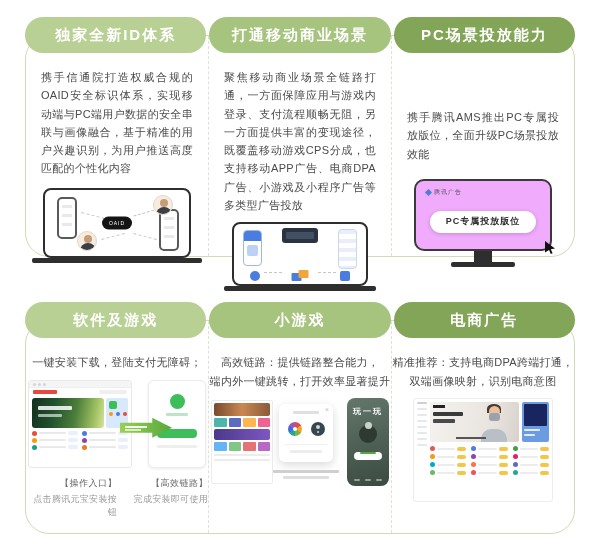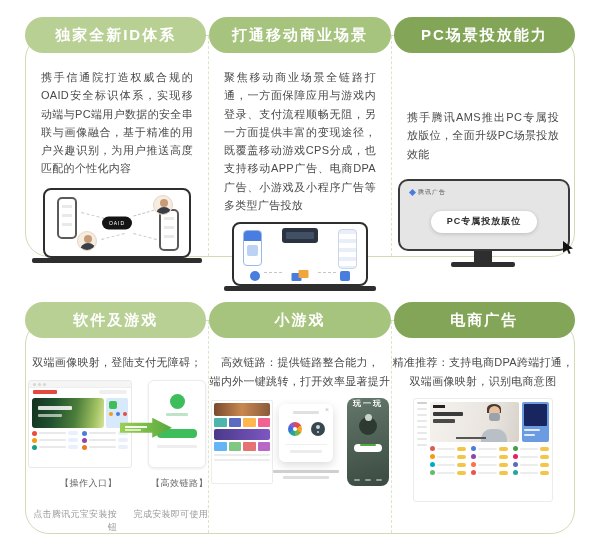--- a/index.html
+++ b/index.html
@@ -64,21 +64,21 @@
          background:repeating-linear-gradient(180deg,#e8effb 0 4px,#fff 4px 9px); }
   .coin2 { position:absolute; left:16px; bottom:3px; width:10px; height:10px; border-radius:50%; background:#4a7de0; }
   .folders2 { position:absolute; left:50%; transform:translateX(-50%); bottom:3px; width:17px; height:11px; }
   .folders2::before { content:""; position:absolute; left:0; bottom:0; width:10px; height:8px; background:#4a7de0; border-radius:1px; }
   .folders2::after { content:""; position:absolute; right:0; top:0; width:10px; height:8px; background:#f0a63a; border-radius:1px; }
   .bag2 { position:absolute; right:16px; bottom:3px; width:10px; height:10px; background:#4a7de0; border-radius:2px; }
   .h1l { left:30px; top:48px; width:18px; } .h2l { right:30px; top:48px; width:18px; }
 
   
   .il3 { width:170px; margin:16px auto 0; }
-  .screen3 { position:relative; width:172px; height:72px; margin:0 auto; background:#e5e5e5;
+  .screen3 { position:relative; width:138px; height:72px; margin:0 auto; background:#f0abfc;
              border:2px solid #3a3a3a; border-radius:10px; }
   .logo3 { position:absolute; left:10px; top:7px; display:flex; align-items:center; gap:3px; }
   .diam3 { width:5px; height:5px; background:#4a7de0; transform:rotate(45deg); }
   .logo3-t { font-size:6px; color:#555; letter-spacing:1px; }
   .btn3 { position:absolute; left:50%; top:30px; transform:translateX(-50%); width:106px; height:22px;
           background:#fff; border-radius:11px; box-shadow:0 1px 4px rgba(0,0,0,.18);
           display:flex; align-items:center; justify-content:center;
           font-size:9px; font-weight:bold; color:#2f2f2f; letter-spacing:1px; }
   .cursor3 { position:absolute; right:-6px; bottom:-5px; }
   .stand3 { width:18px; height:11px; background:#2e2e2e; margin:0 auto; }
@@ -117,21 +117,21 @@
   .arrow4::after { content:""; position:absolute; left:5px; top:11px; width:16px; height:2px; background:rgba(255,255,255,.7); }
   .phone4 { position:absolute; right:0; top:0; width:58px; height:88px; background:#fff;
        border:1px solid #ececec; border-radius:6px; box-shadow:0 1px 3px rgba(0,0,0,.08); text-align:center; }
   .plogo4 { width:15px; height:15px; background:#3ebd5b; border-radius:50%; margin:13px auto 0; }
   .pname4 { width:22px; height:3px; background:#bfe3c8; border-radius:1px; margin:4px auto 0; }
   .pbtn4 { width:40px; height:9px; background:#3ebd5b; border-radius:4px; margin:13px auto 0; }
   .pbar4 { width:40px; height:3px; background:#eee; border-radius:1px; margin:7px auto 0; }
   .caps { display:flex; margin-top:7px; }
   .cap { flex:1; text-align:right; }
   .cap-t { font-size:9px; color:#666; letter-spacing:0.5px; }
-  .cap-d { font-size:9px; color:#999; margin-top:18px; letter-spacing:0.3px; }
+  .cap-d { font-size:9px; color:#999; margin-top:3px; letter-spacing:0.3px; }
 
   
   .il5 { position:relative; width:178px; height:96px; margin:8px auto 0; }
   .shot5 { position:absolute; left:0; top:2px; width:62px; height:84px; background:#fff;
            border:1px solid #ececec; border-radius:2px; padding:2px; }
   .s5top { height:13px; border-radius:2px; background:linear-gradient(90deg,#7a4a2e,#c98850,#8a5a3a); }
   .s5row { display:grid; grid-template-columns:repeat(4,1fr); gap:2px; margin-top:2px; }
   .s5row i { height:9px; border-radius:1px; display:block; }
   .s5row.r1 i:nth-child(1){background:#4db6ac;} .s5row.r1 i:nth-child(2){background:#5c6bc0;}
   .s5row.r1 i:nth-child(3){background:#ffb74d;} .s5row.r1 i:nth-child(4){background:#f06292;}
@@ -149,21 +149,21 @@
   .pinwheel::after { content:""; position:absolute; left:5px; top:5px; width:4px; height:4px; background:#fff; border-radius:50%; }
   .darkc { width:14px; height:14px; border-radius:50%; background:#37474f; position:relative; }
   .darkc::after { content:""; position:absolute; left:5px; top:3px; width:4px; height:4px; background:#cfd8dc; border-radius:50%;
        box-shadow:0 5px 0 -1px #cfd8dc; }
   .m5div { width:42px; height:1px; background:#f0f0f0; margin:8px auto 0; }
   .m5bar { width:32px; height:3px; background:#ececec; border-radius:1px; margin:5px auto 0; }
   .m5cap1 { position:absolute; left:62px; top:72px; width:66px; height:3px; background:#cfcfcf; border-radius:1px; }
   .m5cap2 { position:absolute; left:72px; top:78px; width:46px; height:3px; background:#dedede; border-radius:1px; }
   .phone5 { position:absolute; right:0; top:0; width:42px; height:88px; border-radius:8px; text-align:center;
             background:linear-gradient(165deg,#64776b,#3a4a40); }
-  .p5title { color:#fff; font-size:8px; font-weight:bold; letter-spacing:2px; }
+  .p5title { margin-top:8px; color:#fff; font-size:8px; font-weight:bold; letter-spacing:2px; }
   .p5fig { width:18px; height:18px; border-radius:50%; background:#2c3a31; margin:8px auto 0; position:relative; }
   .p5fig::after { content:""; position:absolute; left:6px; top:-3px; width:7px; height:7px; border-radius:50%; background:#c9d4c9; }
   .p5btn { width:28px; height:8px; background:#fff; border-radius:4px; margin:9px auto 0; }
   .p5btn::after { content:""; display:block; width:16px; height:2px; background:#57a83f; border-radius:1px; margin:3px auto 0; }
   .p5nav { position:absolute; bottom:5px; left:0; right:0; display:flex; justify-content:center; gap:5px; }
   .p5nav i { width:6px; height:2px; background:rgba(255,255,255,.45); display:block; border-radius:1px; }
 
   
   .il6 { width:140px; margin:8px auto 0; }
   .shot6 { width:140px; height:104px; background:#fff; border:1px solid #ececec; border-radius:3px;
@@ -275,21 +275,21 @@
   <section>
     <div class="pills">
       <div class="pill" style="background: rgb(185, 208, 149);">软件及游戏</div>
       <div class="pill" style="background: rgb(166, 196, 126);">小游戏</div>
       <div class="pill" style="background: rgb(131, 165, 87);">电商广告</div>
     </div>
 
     <div class="panel panel-bottom">
 
       <div class="col">
-        <p class="bline">双端画像映射，登陆支付无障碍；</p>
+        <p class="bline">一键安装下载，登陆支付无障碍；</p>
         <div class="il4">
           <div class="shot4">
             <div class="bbar4"></div>
             <div class="shead4">
               <span class="slogo4"></span>
               <span class="ssearch4"></span>
             </div>
             <div class="banner4"></div>
             <div class="btiles4"></div>
             <div class="rows4">

